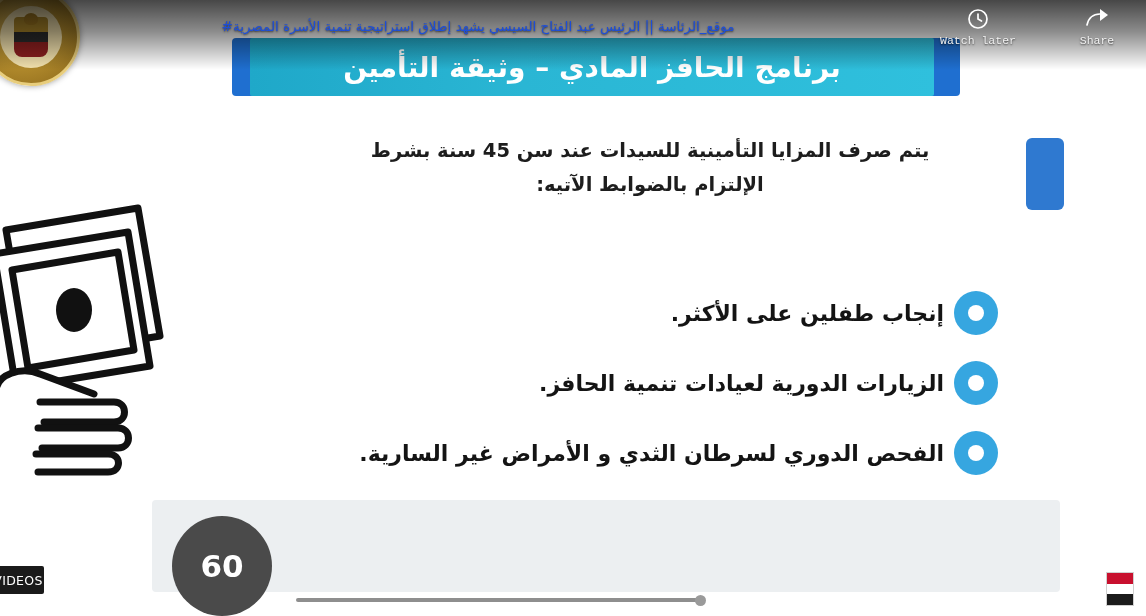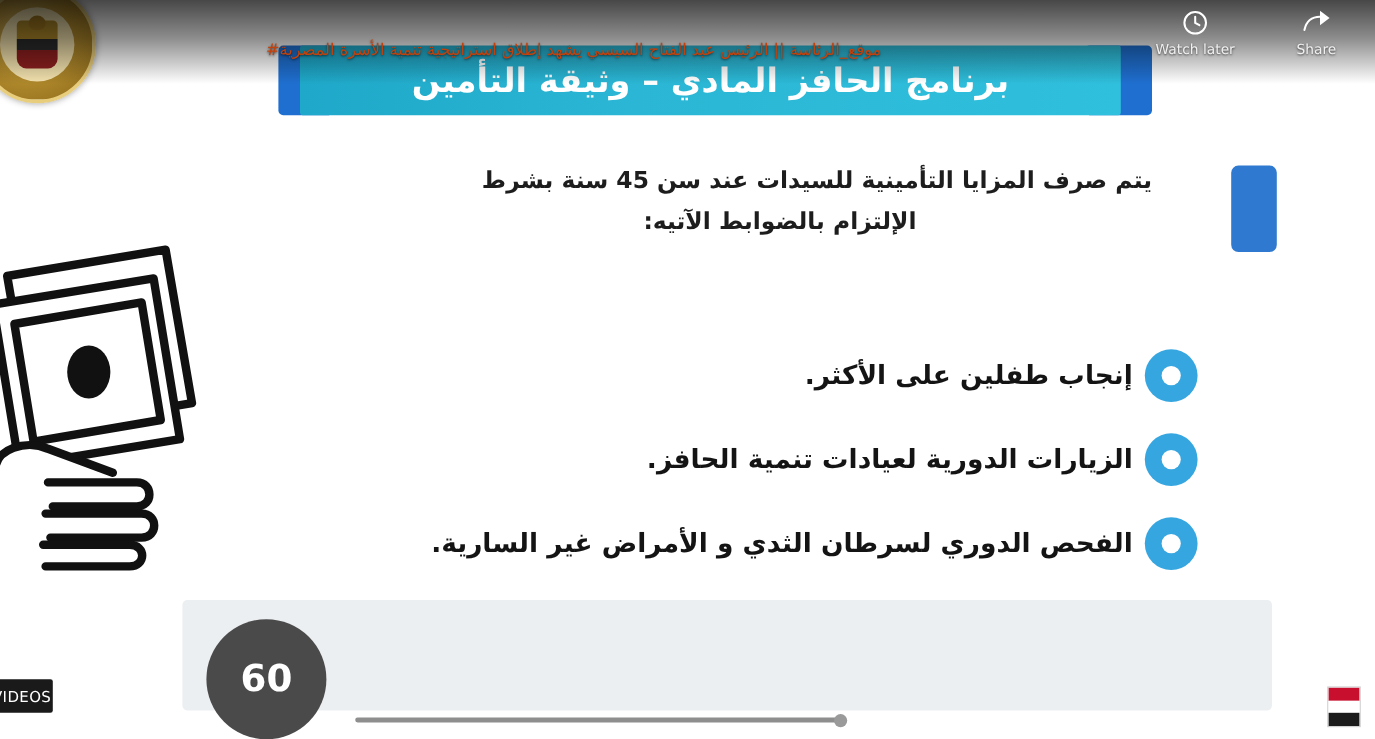--- a/index.html
+++ b/index.html
@@ -20,36 +20,37 @@
   
   .top-bar {
     position: absolute; left: 0; top: 0;
     width: 1146px; height: 70px;
     background: linear-gradient(to bottom, rgba(0,0,0,0.72) 0%, rgba(0,0,0,0.45) 45%, rgba(0,0,0,0.0) 100%);
     z-index: 40;
     pointer-events: none;
   }
   .video-title {
     position: absolute;
-    left: 0; top: 34px;
+    left: 0; top: 18px;
     width: 956px;
     text-align: center;
-    color: #c2410c;
+    color: #1d4ed8;
     font-size: 13.5px;
     direction: rtl;
     text-shadow: 0 1px 2px rgba(0,0,0,0.6);
     white-space: nowrap;
     z-index: 41;
   }
   .top-right-actions {
     position: absolute;
     right: 10px; top: 6px;
     display: flex;
-    gap: 23px;
+    gap: 41px;
     z-index: 42;
+    font-family: Liberation Mono, monospace;
   }
   .tr-action {
     width: 78px;
     display: flex;
     flex-direction: column;
     align-items: center;
     color: #fff;
     cursor: pointer;
   }
   .tr-action .tr-icon { height: 26px; display: flex; align-items: center; justify-content: center; }
@@ -143,21 +144,21 @@
     top: 134px;
     width: 620px;
     text-align: left;
     direction: rtl;
     color: #1d1d1d;
   }
   .intro-line {
     font-size: 19.5px;
     font-weight: bold;
     line-height: 34px;
-    text-align: right;
+    text-align: center;
     white-space: nowrap;
   }
   .intro-line.second { text-align: center; }
   .intro-tab {
     position: absolute;
     right: 82px;
     top: 138px;
     width: 38px; height: 72px;
     background: #2f79d0;
     border-radius: 6px;

